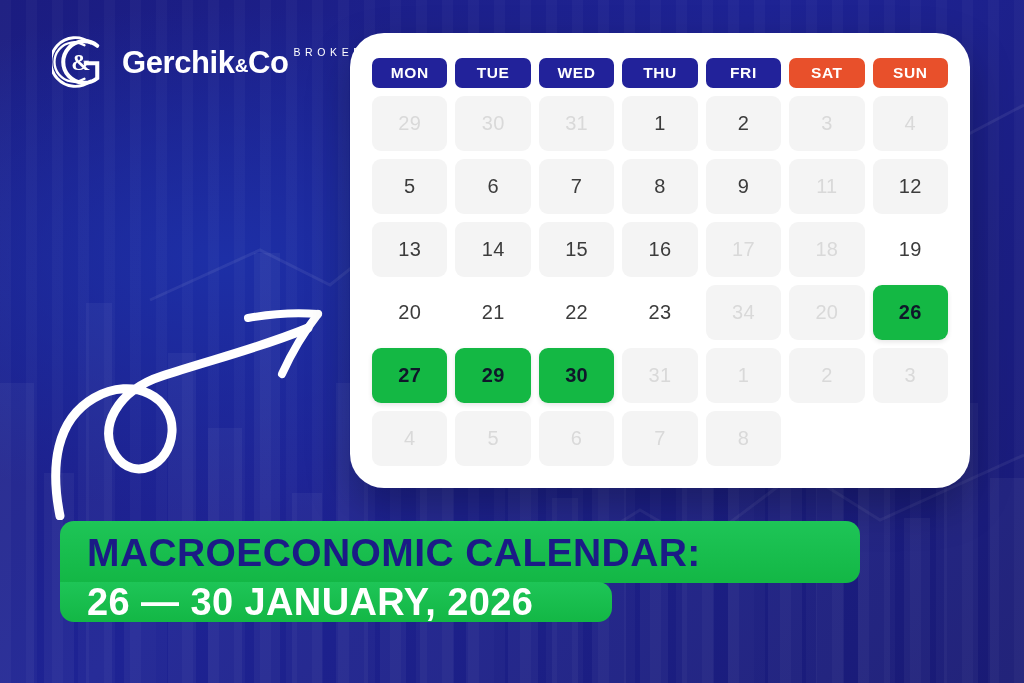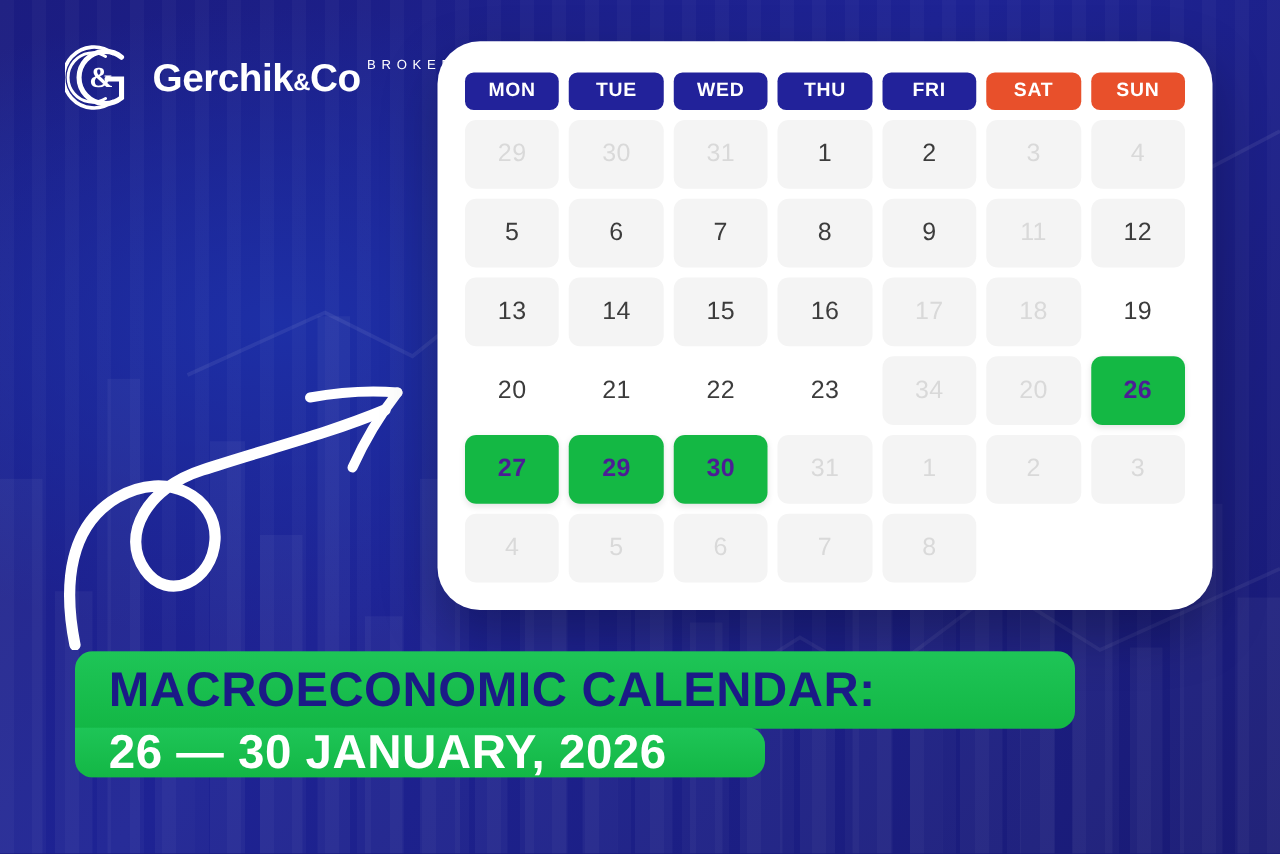--- a/index.html
+++ b/index.html
@@ -140,21 +140,21 @@
     justify-content: center;
     font-size: 20px;
     color: #3c3c3c;
     font-weight: normal;
     letter-spacing: 0.3px;
   }
   .day.muted { color: #d9d9d9; }
   .day.blank { background: transparent; }
   .day.sel {
     background: #14b844;
-    color: #4c1d95;
+    color: #0f172a;
     font-weight: bold;
     box-shadow: 0 2px 5px rgba(0,0,0,0.10);
   }
 
   
   .title-wrap {
     position: absolute;
     left: 60px;
     top: 521px;
     z-index: 7;

